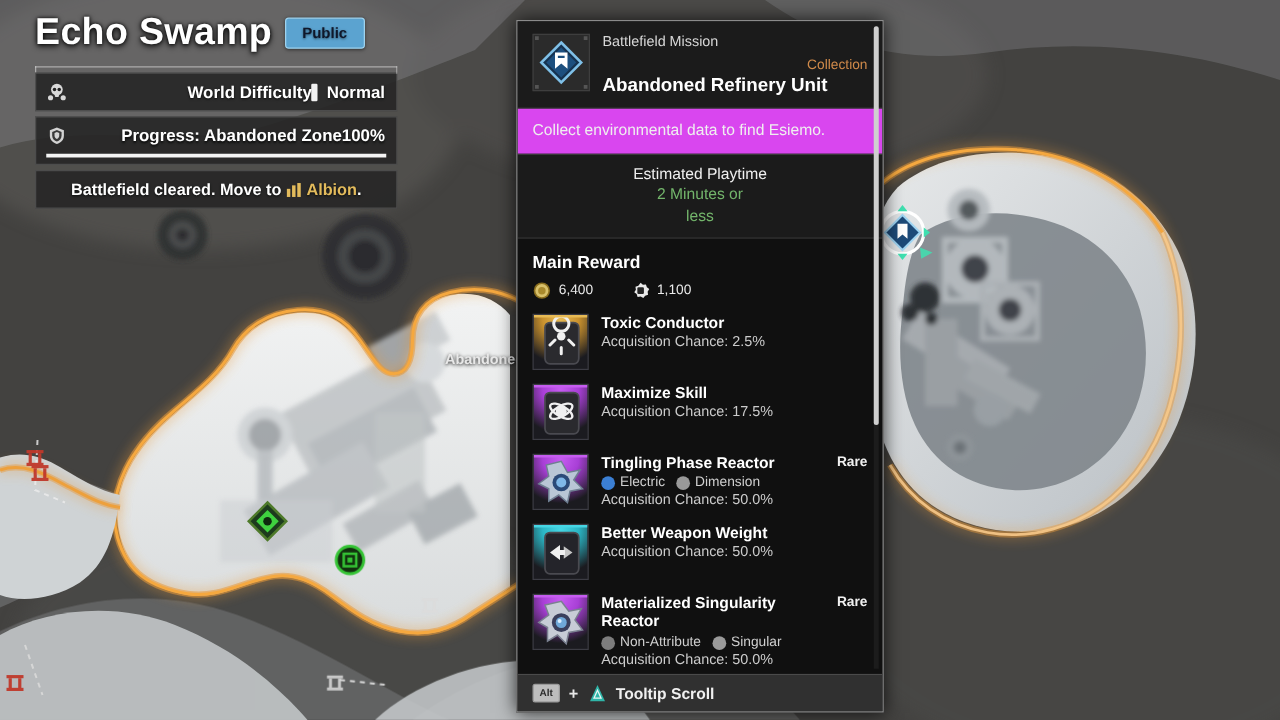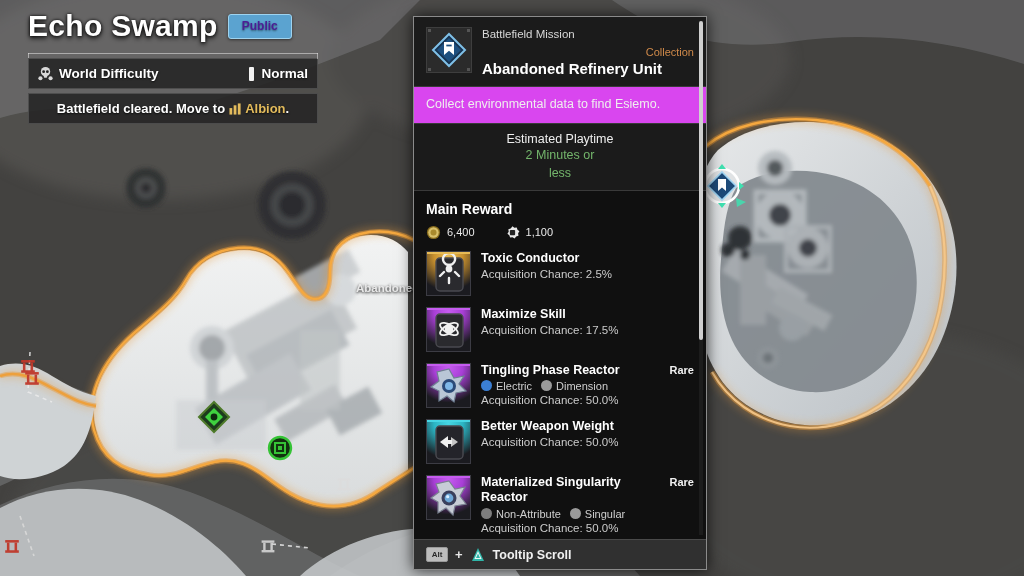--- a/index.html
+++ b/index.html
@@ -21,21 +21,21 @@
     position:absolute; left:28px; top:4px; width:290px; z-index:20;
   }
   #zone-title-row { display:flex; align-items:center; gap:10px; height:44px; }
   #zone-title {
     font-size:30px; font-weight:bold; letter-spacing:.3px;
     text-shadow: 0 2px 5px rgba(0,0,0,.95), 0 0 3px rgba(0,0,0,.9);
     line-height:1;
   }
   #public-badge {
     background:#5ba3d0; border:1px solid #9ed3ef; border-radius:3px;
-    font-size:12px; font-weight:bold; padding:4px 13px 5px; color:#4c1d95;
+    font-size:12px; font-weight:bold; padding:4px 13px 5px; color:#0f172a;
     text-shadow:0 1px 2px rgba(0,0,0,.5);
     box-shadow:0 1px 3px rgba(0,0,0,.5);
   }
   .hud-bracket {
     position:relative; margin-top:5px;
     border-top:1px solid rgba(230,230,230,.55);
     padding-top:4px;
   }
   .hud-bracket:before, .hud-bracket:after {
     content:""; position:absolute; top:-1px; width:1px; height:6px;
@@ -45,20 +45,21 @@
 
   .hud-row {
     background:rgba(36,36,36,.88);
     border:1px solid rgba(120,120,120,.45);
     margin-bottom:4px; position:relative;
   }
   .hud-row-inner {
     display:flex; align-items:center; height:29px; padding:0 9px;
     font-size:13.5px; font-weight:bold;
     text-shadow:0 1px 2px rgba(0,0,0,.8);
+    text-align:right;
   }
   .hud-icon { width:15px; height:15px; margin-right:6px; flex:0 0 auto; opacity:.92;}
   .hud-label { flex:1 1 auto; white-space:nowrap; }
   .hud-value { display:flex; align-items:center; gap:7px; font-size:13.5px; }
   .diff-pip { width:5px; height:14px; background:#f2f2f2; display:inline-block; border-radius:1px; }
   .progress-track { height:3px; background:rgba(255,255,255,.18); margin:0 8px 5px; }
   .progress-fill { height:100%; background:#f4f4f4; }
   #cleared-row .hud-row-inner { justify-content:center; font-size:13px; }
   .albion { color:#e3bb5c; }
   .albion-icon { width:13px; height:12px; margin:0 3px 0 4px; vertical-align:-1px; }
@@ -112,21 +113,21 @@
 
   .reward-item { display:flex; gap:10px; padding:5px 0 6px; position:relative; }
   .ri-icon {
     width:45px; height:45px; flex:0 0 auto; position:relative;
     border:1px solid #3c3c44; overflow:hidden;
   }
   .ri-icon .topbar{ position:absolute;left:0;right:0;top:0;height:2px; }
   .ri-body { flex:1 1 auto; min-width:0; padding-right:38px; }
   .ri-name { font-size:12.5px; font-weight:bold; color:#fff; line-height:1.25; }
   .ri-attrs { display:flex; gap:9px; align-items:center; margin-top:2px; }
-  .ri-attr { display:flex; align-items:flex-start; gap:4px; font-size:11px; color:#cfcfcf; }
+  .ri-attr { display:flex; align-items:flex-end; gap:4px; font-size:11px; color:#cfcfcf; }
   .attr-dot { width:11px; height:11px; border-radius:50%; flex:0 0 auto; display:block;}
   .ri-chance { font-size:11.5px; color:#cbcbcb; margin-top:2px; }
   .ri-rarity {
     position:absolute; right:0; top:6px; font-size:11px; font-weight:bold; color:#f0f0f0;
   }
 
   
   #tt-scrollbar {
     position:absolute; right:3px; top:4px; width:4px; bottom:4px;
     background:rgba(255,255,255,.05);
@@ -394,20 +395,34 @@
             <circle cx="13.4" cy="13" r="2.2" fill="#e8e8e8"></circle>
         </svg>
         <span class="hud-label">World Difficulty</span>
         <span class="hud-value">
           <i class="diff-pip"></i>
           <span>Normal</span>
         </span>
       </div>
     </div>
 
+    <div class="hud-row">
+      <div class="hud-row-inner">
+        <svg class="hud-icon" viewBox="0 0 16 16">
+          <path d="M8 1 L14 3.4 V8 C14 11.6 11.2 14 8 15.2 C4.8 14 2 11.6 2 8 V3.4 Z" fill="#e2e2e2"></path>
+          <path d="M8 3.2 L12 4.8 V8 C12 10.4 10.2 12.2 8 13.1 C5.8 12.2 4 10.4 4 8 V4.8 Z" fill="#3a3a3a"></path>
+          <path d="M8 5 L10 5.8 V8 C10 9.3 9.1 10.3 8 10.8 C6.9 10.3 6 9.3 6 8 V5.8 Z" fill="#e2e2e2"></path>
+        </svg>
+        <span class="hud-label">Progress: Abandoned Zone</span>
+        <span class="hud-value">100%</span>
+      </div>
+      <div class="progress-track">
+        <div class="progress-fill" id="progress-fill" style="width: 100%;"></div>
+      </div>
+    </div>
 
     <div class="hud-row" id="cleared-row">
       <div class="hud-row-inner">
         <span>Battlefield cleared. Move to </span>
         <svg class="albion-icon" viewBox="0 0 14 12">
           <rect x="0.5" y="5" width="3" height="7" fill="#e3bb5c"></rect>
           <rect x="5" y="2" width="3" height="10" fill="#e3bb5c"></rect>
           <rect x="9.5" y="0" width="3" height="12" fill="#e3bb5c"></rect>
         </svg>
         <span class="albion">Albion</span>

